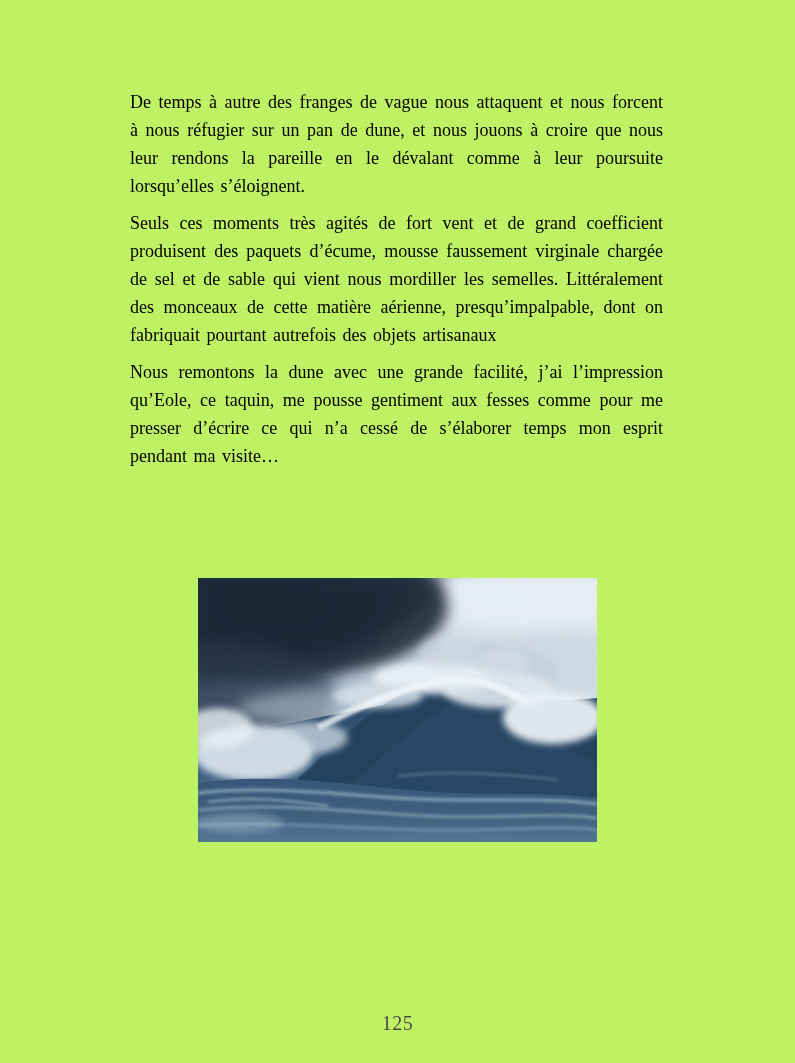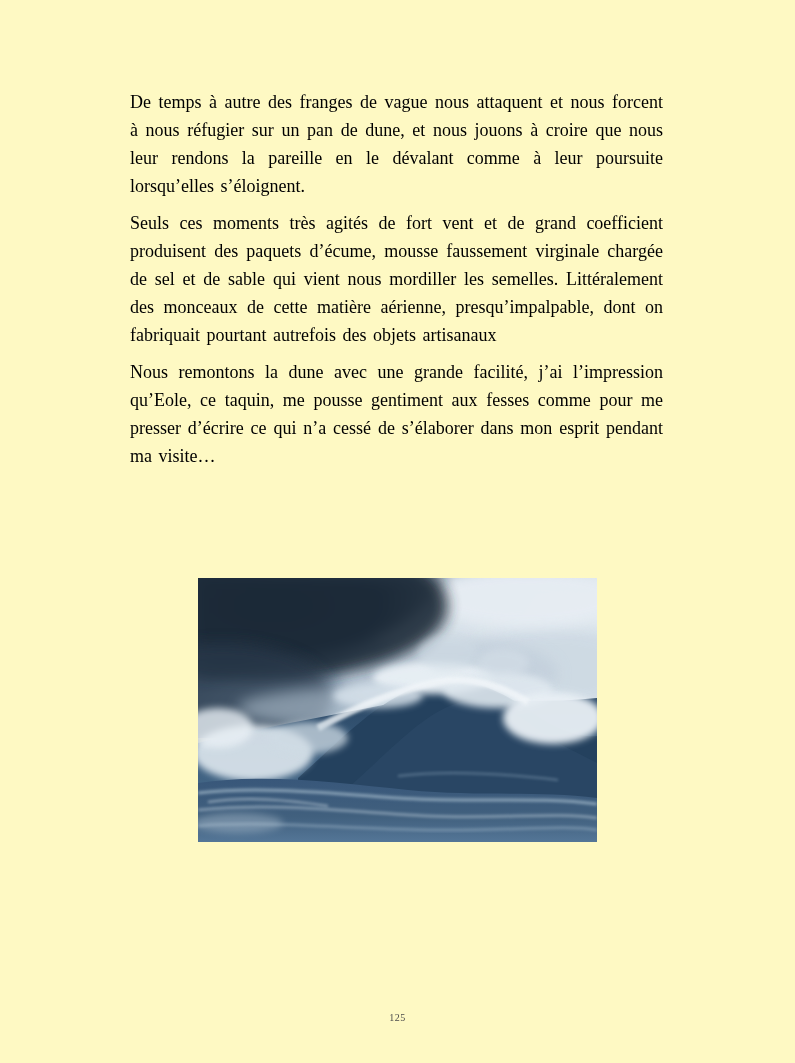--- a/index.html
+++ b/index.html
@@ -5,21 +5,21 @@
 <style>
   html, body {
     margin: 0;
     padding: 0;
     background: #ffffff;
   }
   .page {
     position: relative;
     width: 795px;
     height: 1063px;
-    background: #fef9c3;
+    background: #bef264;
     overflow: hidden;
     font-family: "Liberation Serif", "DejaVu Serif", serif;
     color: #000000;
     text-decoration: underline;
   }
   .text-block {
     position: absolute;
     left: 130px;
     top: 88px;
     width: 533px;
@@ -45,34 +45,34 @@
     display: block;
     width: 399px;
     height: 264px;
   }
   .page-number {
     position: absolute;
     left: 0;
     top: 1012px;
     width: 795px;
     text-align: center;
-    font-size: 10px;
+    font-size: 20px;
     color: #4a4a4a;
     letter-spacing: 0.5px;
   }
 </style>
 </head>
 <body>
 
 <div class="page">
 
   <div class="text-block">
     <p>De temps à autre des franges de vague nous attaquent et nous forcent à nous réfugier sur un pan de dune, et nous jouons à croire que nous leur rendons la pareille en le dévalant comme à leur poursuite lorsqu’elles s’éloignent.</p>
     <p>Seuls ces moments très agités de fort vent et de grand coefficient produisent des paquets d’écume, mousse faussement virginale chargée de sel et de sable qui vient nous mordiller les semelles. Littéralement des monceaux de cette matière aérienne, presqu’impalpable, dont on fabriquait pourtant autrefois des objets artisanaux</p>
-    <p>Nous remontons la dune avec une grande facilité, j’ai l’impression qu’Eole, ce taquin, me pousse gentiment aux fesses comme pour me presser d’écrire ce qui n’a cessé de s’élaborer dans mon esprit pendant ma visite…</p>
+    <p>Nous remontons la dune avec une grande facilité, j’ai l’impression qu’Eole, ce taquin, me pousse gentiment aux fesses comme pour me presser d’écrire ce qui n’a cessé de s’élaborer temps mon esprit pendant ma visite…</p>
   </div>
 
   <figure class="photo">
     <svg viewBox="0 0 399 264" preserveAspectRatio="none" aria-hidden="true">
       <defs>
         <linearGradient id="sky" x1="0" y1="0" x2="1" y2="0.25">
           <stop offset="0" stop-color="#3c5066"></stop>
           <stop offset="0.45" stop-color="#8a9db0"></stop>
           <stop offset="0.8" stop-color="#c6d2dc"></stop>
           <stop offset="1" stop-color="#dde6ed"></stop>

